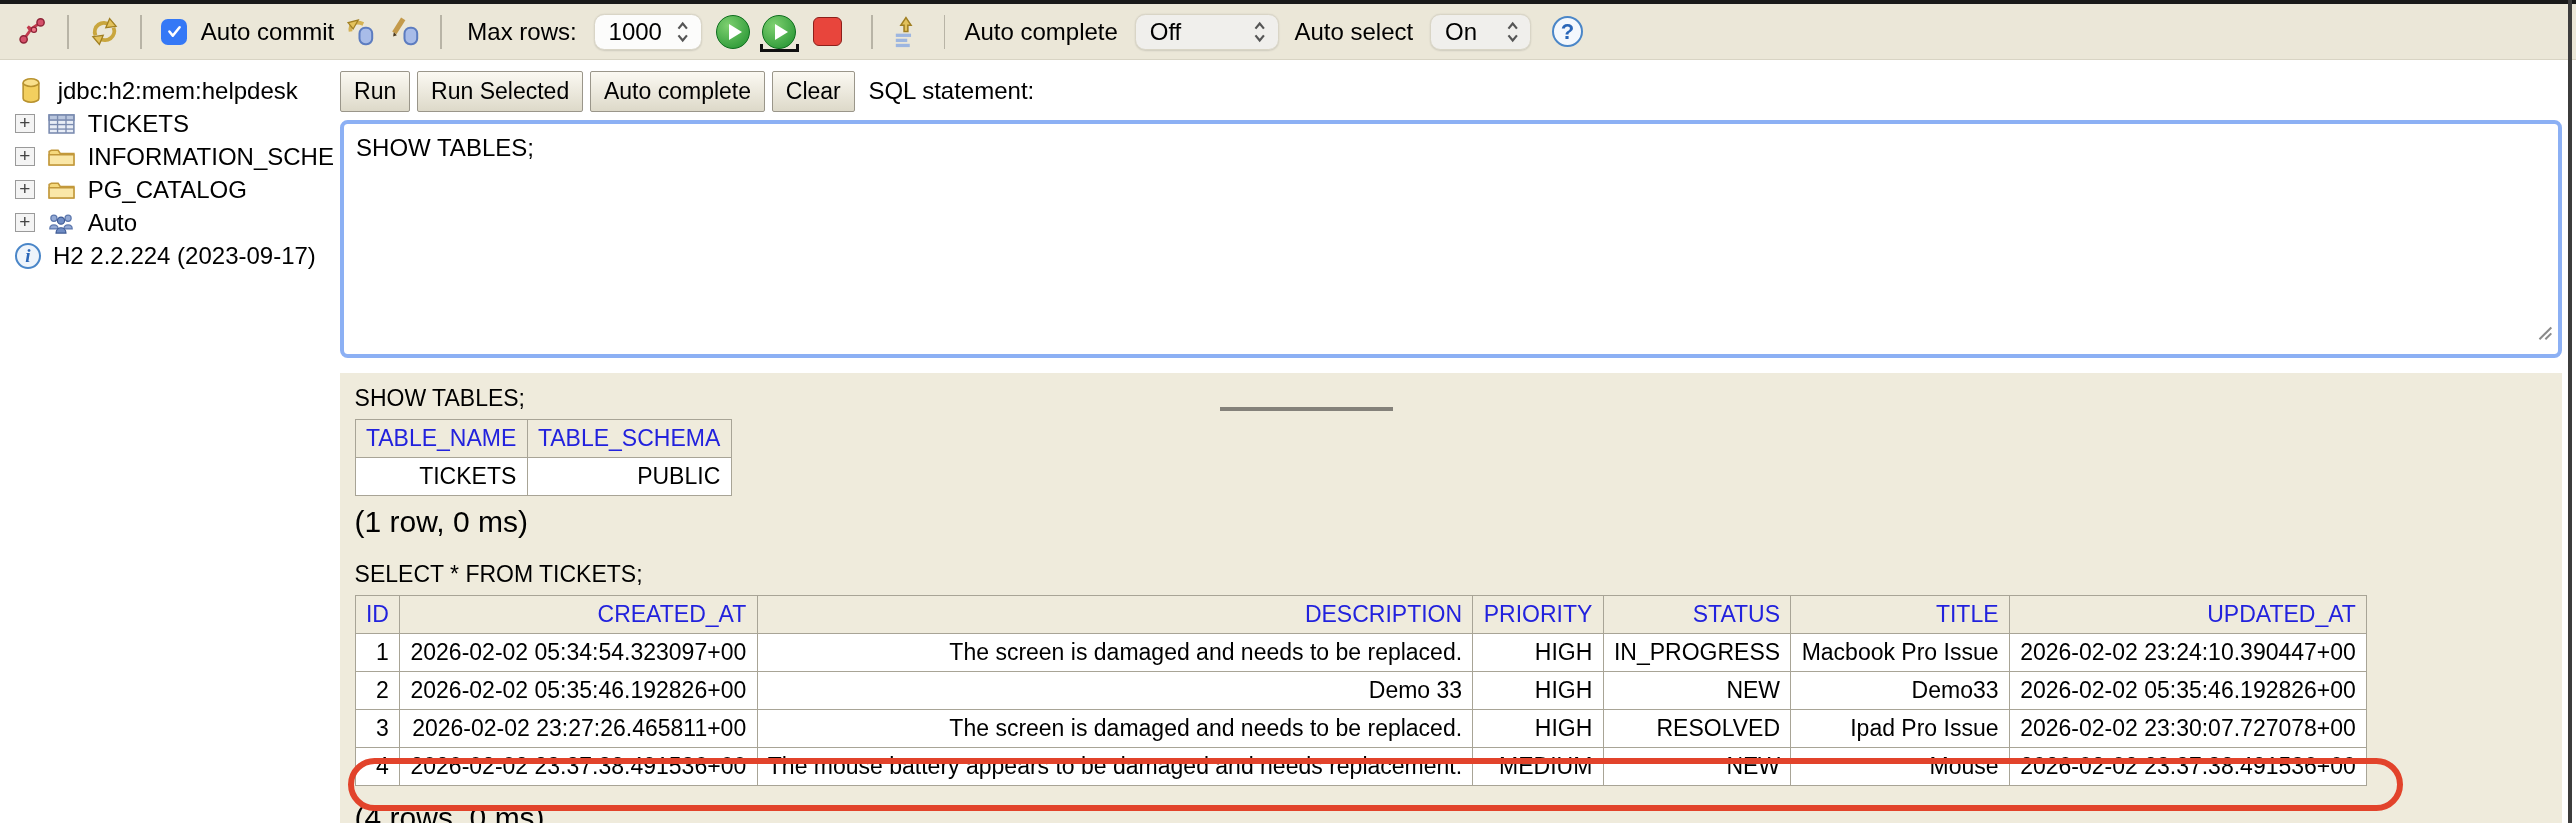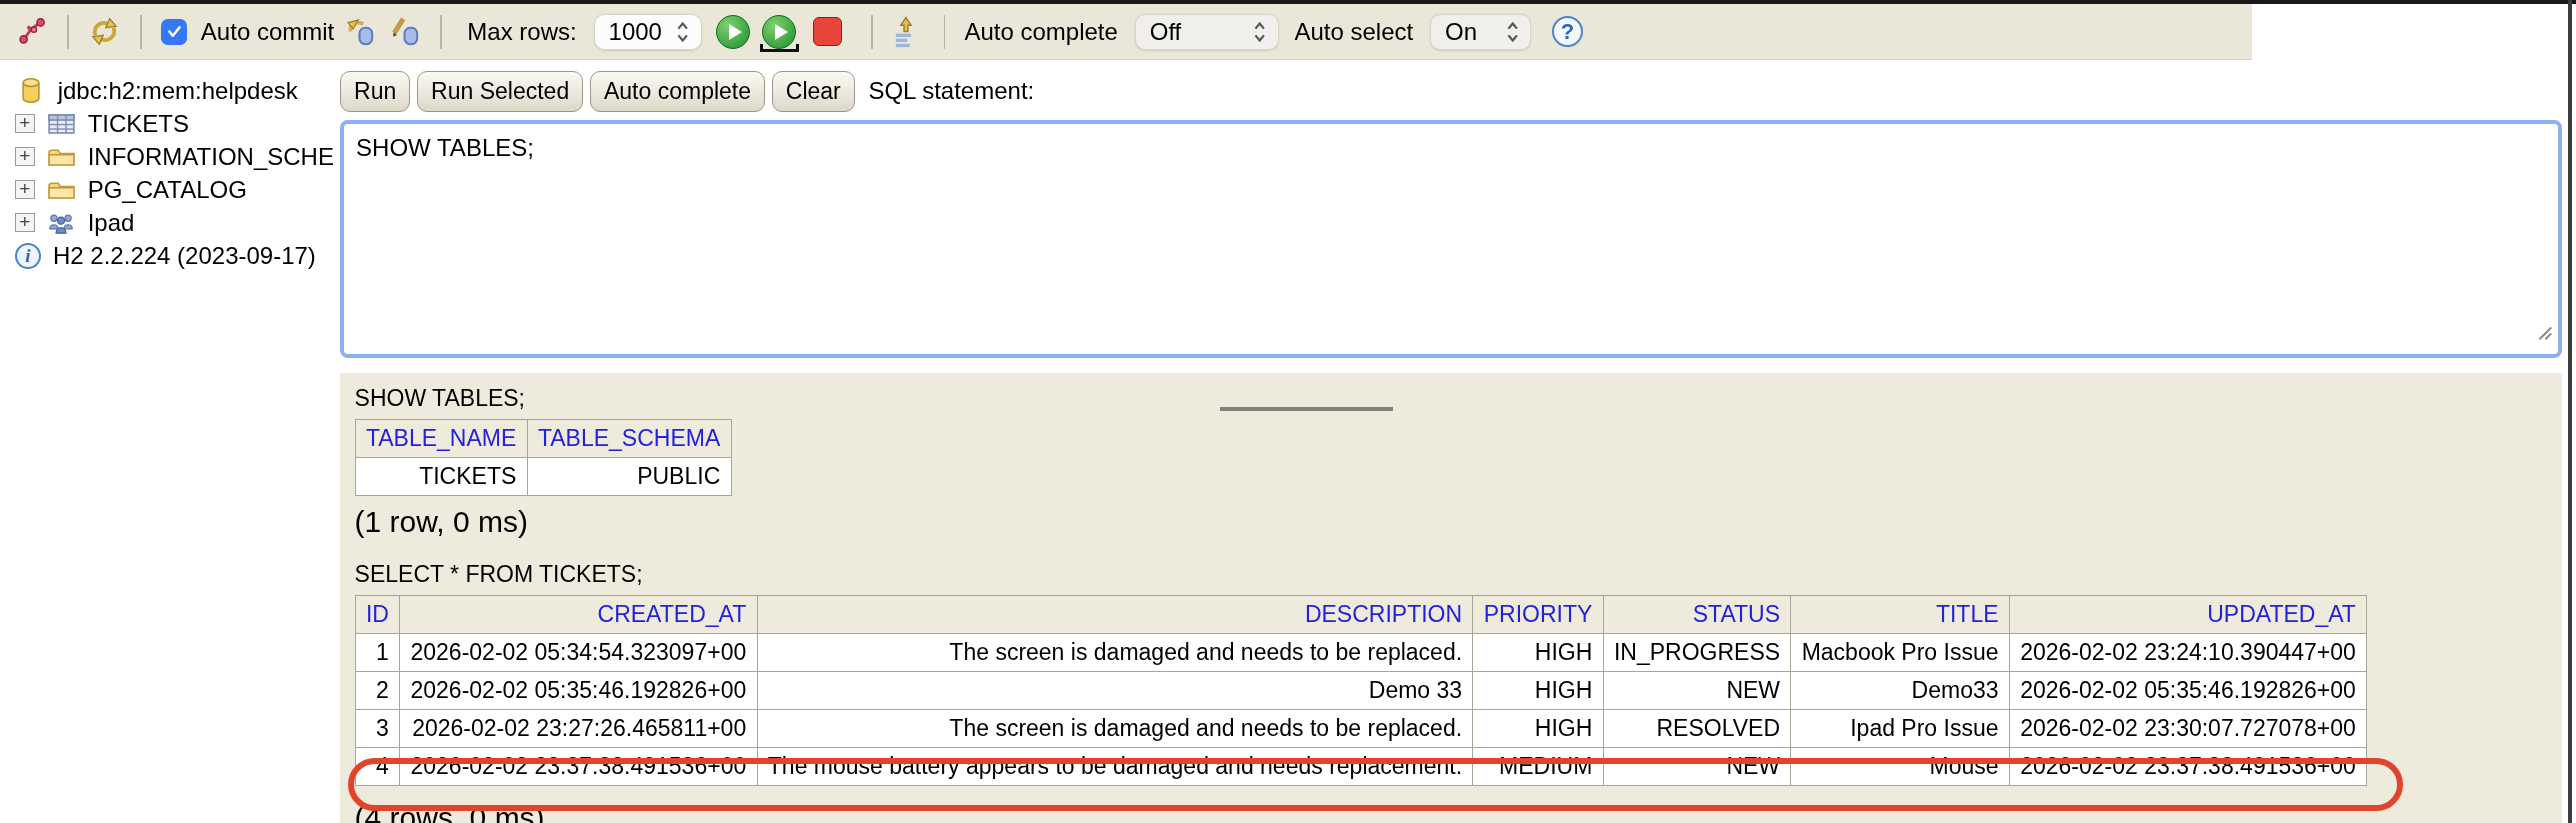--- a/index.html
+++ b/index.html
@@ -2,21 +2,21 @@
 <html style="font-size:13.7px"><head>
 <meta charset="utf-8">
 <style>
   * { margin:0; padding:0; box-sizing:border-box; }
   html,body { width:2576px; height:823px; background:#ffffff; overflow:hidden;
               font-family:"Liberation Sans", sans-serif; color:#000; }
   .top-black-bar { position:absolute; left:0; top:0; width:2576px; height:4.3px; background:#191919; z-index:20; }
   .right-edge { position:absolute; top:0; right:4.3px; width:3.4px; height:823px; background:#3c3c3c; z-index:20; }
 
   
-  .toolbar { position:absolute; left:0; top:4.3px; width:2252px; height:56px; background:#ebe7d8;
+  .toolbar { position:absolute; left:0; top:4.3px; width:2576px; height:56px; background:#ebe7d8;
              border-bottom:1.7px solid #d8d4c4; display:flex; align-items:center; padding-left:15.4px; z-index:10; }
   .tb-sep { width:1.7px; height:34px; background:#b8b4a6; margin:0 19px; flex:0 0 auto; }
   .tb-icon { width:33px; height:33px; display:flex; align-items:center; justify-content:center; flex:0 0 auto; cursor:pointer; }
   .tb-label { font-size:24px; margin:0 8.6px 0 6.8px; white-space:nowrap; }
   .checkbox { width:26.5px; height:26.5px; border-radius:6.8px; background:#3478f6; display:flex; align-items:center; justify-content:center; margin-right:6.8px; flex:0 0 auto; }
   .mac-select { height:36px; background:#fcfcfb; border:0.9px solid #d9d5c6; border-radius:10.3px;
                 box-shadow:0 0.9px 1.7px rgba(0,0,0,0.12); display:flex; align-items:center;
                 justify-content:space-between; padding:0 10.3px 0 13.7px; font-size:24px; cursor:pointer; margin:0 8.6px; }
   .mac-select.gray { background:#f0efec; }
   .chev { margin-left:12px; display:flex; align-items:center; }
@@ -39,21 +39,21 @@
   .tree-icon { width:29px; height:27px; margin-right:12px; display:flex; align-items:center; justify-content:center; flex:0 0 auto; }
   .indent-none { margin-left:1.7px; }
   .info-circle { width:26px; height:26px; border-radius:50%; border:2.6px solid #4a86c8; color:#2a66b8; background:#eef4fb;
                  font-size:19px; font-family:"Liberation Serif", serif; font-style:italic; font-weight:bold;
                  display:flex; align-items:center; justify-content:center; margin-right:12px; flex:0 0 auto; }
 
   
   .main { position:absolute; left:335px; top:62px; right:12px; bottom:0; display:flex; flex-direction:column; background:#fff; }
   .btn-row { display:flex; align-items:center; padding:8.6px 0 6.8px 5.1px; flex:0 0 auto; }
   .push-btn { font-family:"Liberation Sans", sans-serif; font-size:23px; padding:6px 13px; margin-right:6.8px;
-              background:linear-gradient(#fbf9f2,#ddd9c9); border:1.7px solid #9a968a; border-radius:10px; cursor:pointer; }
+              background:linear-gradient(#fbf9f2,#ddd9c9); border:1.7px solid #9a968a; border-radius:2px; cursor:pointer; }
   .sql-label { font-size:24px; margin-left:6.8px; }
   .sql-area { position:relative; margin:1.7px 1.7px 0 5.1px; height:255px; background:#fff;
               border:4.3px solid #8cb0f4; border-radius:7.7px; padding:6.8px 12px; font-size:24px; line-height:33px; cursor:text; }
   .cursor-bar { display:inline-block; width:2.6px; height:26px; background:#2f6fe4; vertical-align:-3.4px; }
   .resize-handle { position:absolute; right:5.1px; bottom:5.1px; }
 
   
   .results { flex:1 1 auto; margin:15.4px 1.7px 0 5.1px; background:#efebdc; position:relative;
              padding:12px 0 0 14.5px; overflow:hidden; }
   .stmt { font-size:23px; margin-bottom:6.8px; }
@@ -236,21 +236,21 @@
     <span class="tree-icon">
       <svg width="26" height="26" viewBox="0 0 22 22">
         <circle cx="5" cy="7" r="2.6" fill="#93a9d4" stroke="#5c77ad" stroke-width="1"></circle>
         <path d="M1.5 16 C1.5 11.5 8.5 11.5 8.5 16 Z" fill="#93a9d4" stroke="#5c77ad" stroke-width="1"></path>
         <circle cx="17" cy="7" r="2.6" fill="#93a9d4" stroke="#5c77ad" stroke-width="1"></circle>
         <path d="M13.5 16 C13.5 11.5 20.5 11.5 20.5 16 Z" fill="#93a9d4" stroke="#5c77ad" stroke-width="1"></path>
         <circle cx="11" cy="9" r="3" fill="#6f8cc4" stroke="#3e5a94" stroke-width="1"></circle>
         <path d="M6.8 19.5 C6.8 13.5 15.2 13.5 15.2 19.5 Z" fill="#6f8cc4" stroke="#3e5a94" stroke-width="1"></path>
       </svg>
     </span>
-    <span>Ipad</span>
+    <span>Auto</span>
   </div>
 
   <div class="tree-row">
     <span class="info-circle">i</span>
     <span>H2 2.2.224 (2023-09-17)</span>
   </div>
 </div>
 
 <div class="main">
 

